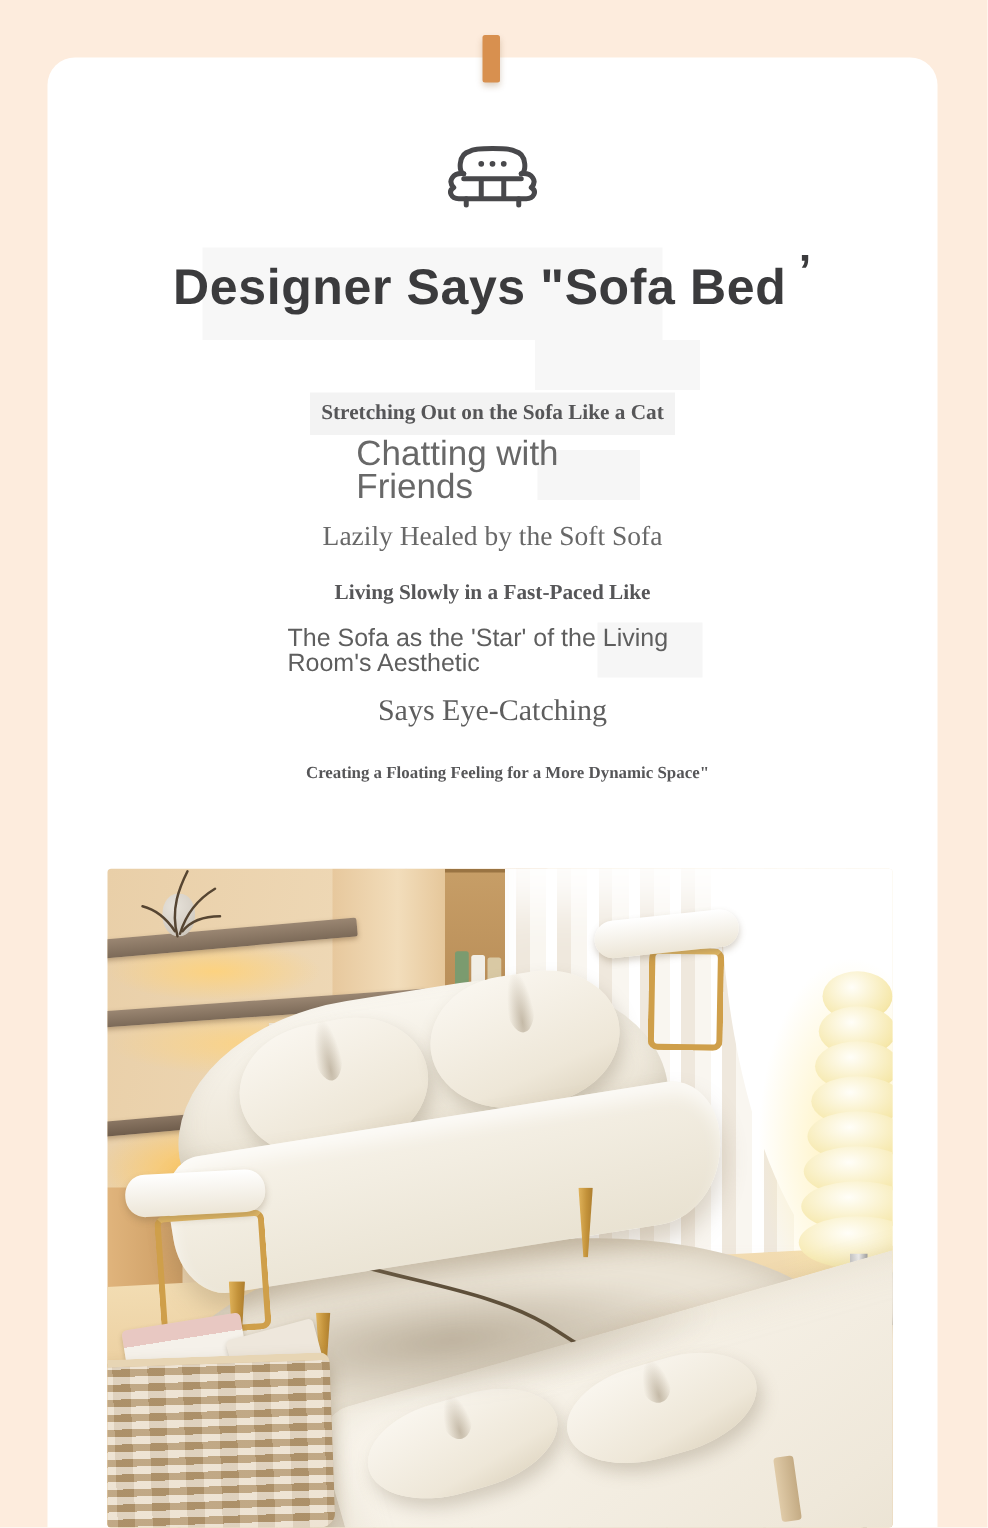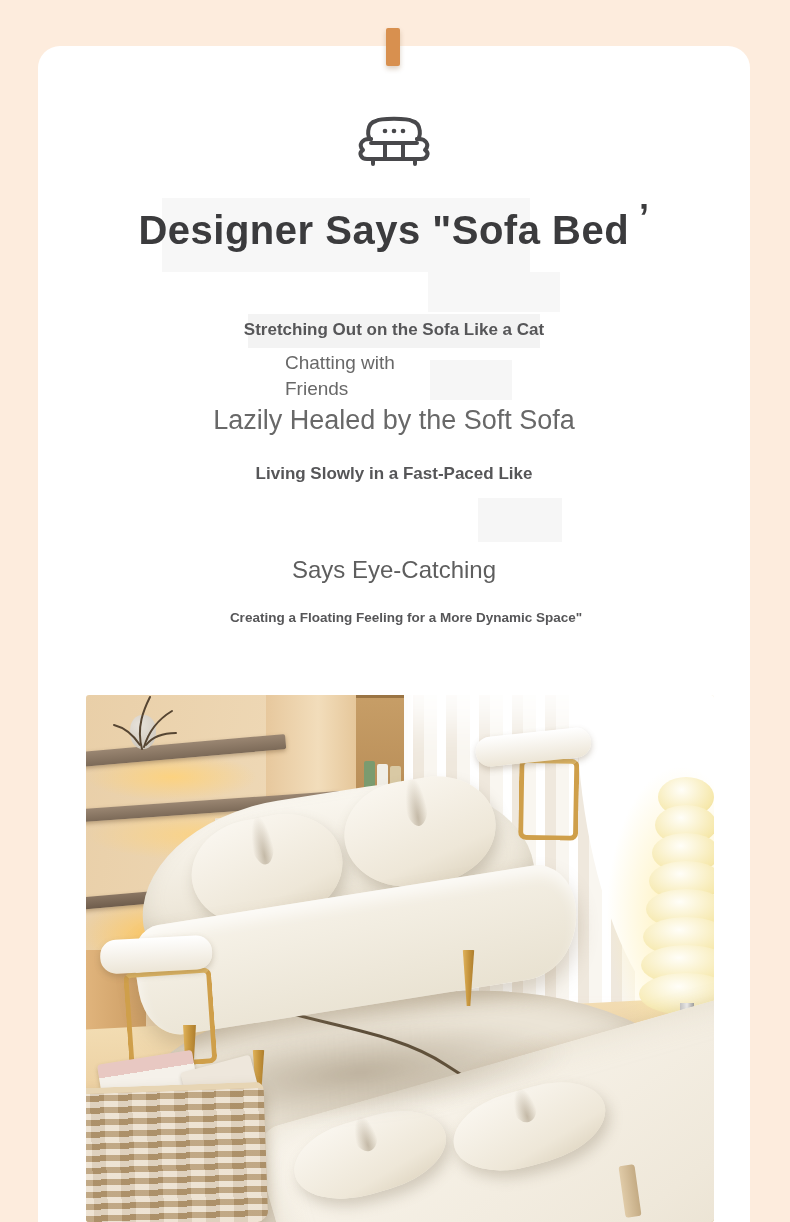--- a/index.html
+++ b/index.html
@@ -21,24 +21,24 @@
   .hl.b5 { left:440px; top:452px; width:84px;  height:44px; background:#f6f6f6; }
 
   .icon-wrap { position:absolute; left:0; right:0; top:66px; text-align:center; z-index:2; }
 
   .title { position:absolute; left:0; right:0; top:158px; text-align:center; z-index:2;
     font-size:40px; line-height:52px; font-weight:700; color:#3b3b3d; letter-spacing:.5px; }
   .title .qmark { display:inline-block; font-size:36px; font-weight:700; color:#3b3b3d;
     transform:translateY(-14px); margin-left:10px; }
 
   .ln { position:absolute; left:0; right:0; z-index:2; color:#686868; }
-  .ln.c  { text-align:center; }
+  .ln.c  { text-align:center;font-family:Liberation Serif, serif; }
   .l1 { top:274px; font-size:17px; font-weight:700; color:#565658; }
-  .l2 { top:304px; left:247px; right:auto; font-size:19px; line-height:26px; white-space:pre-line; }
-  .l3 { top:359px; font-size:27px; }
+  .l2 { top:304px; left:247px; right:auto; font-size:28px; line-height:26px; white-space:pre-line; }
+  .l3 { top:370px; font-size:22px; }
   .l4 { top:418px; font-size:17px; font-weight:700; color:#565658; }
   .l5 { top:455px; left:192px; right:auto; font-size:20px; line-height:20px; white-space:pre-line; color:#5e5e5e; }
   .l6 { top:510px; font-size:24px; color:#5e5e5e; }
   .l7 { top:564px; font-size:13.5px; font-weight:700; color:#565658; padding-left:24px; }
 
   
   .photo { position:absolute; left:48px; top:649px; width:628px; height:527px;
     overflow:hidden; border-radius:3px; z-index:2;
     background:linear-gradient(100deg,#e9cfa8 0%,#f1ddbd 45%,#f7e9d0 72%); }
   .ph { position:absolute; }
@@ -182,20 +182,22 @@
     </svg>
   </div>
 
   <h1 class="title"><span>Designer Says "Sofa Bed</span><span class="qmark">’</span></h1>
 
   <div class="ln c l1">Stretching Out on the Sofa Like a Cat</div>
   <div class="ln l2">Chatting with
 Friends</div>
   <div class="ln c l3">Lazily Healed by the Soft Sofa</div>
   <div class="ln c l4">Living Slowly in a Fast-Paced Like</div>
+  <div class="ln l5">The Sofa as the 'Star' of the Living
+Room's Aesthetic</div>
   <div class="ln c l6">Says Eye-Catching</div>
   <div class="ln c l7">Creating a Floating Feeling for a More Dynamic Space"</div>
 
   <div class="photo">
 
     <div class="ph pillar"></div>
 
     <div class="ph glow glowA"></div>
     <div class="ph shelf-bar shelfA"></div>
     <div class="ph glow glowB"></div>

